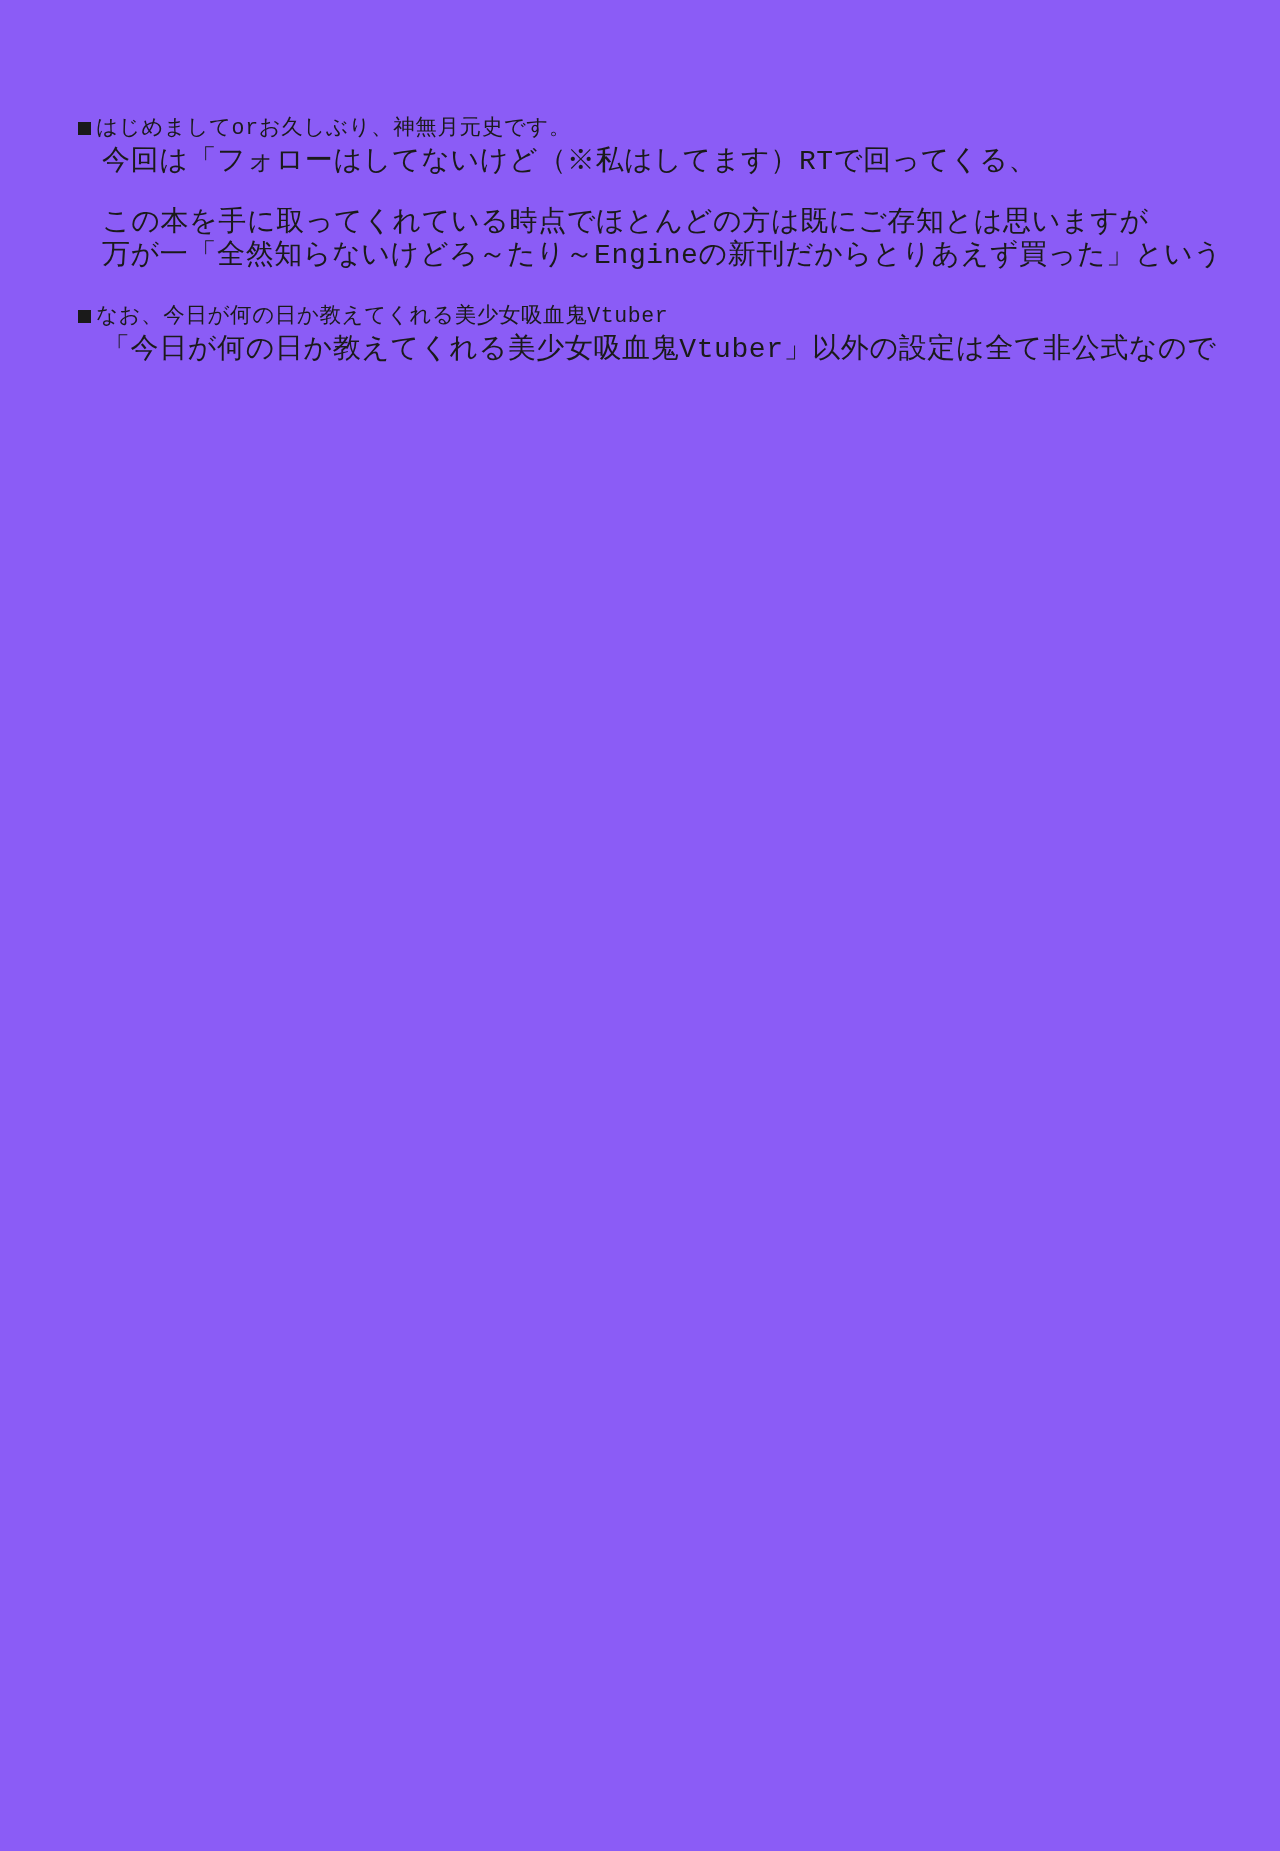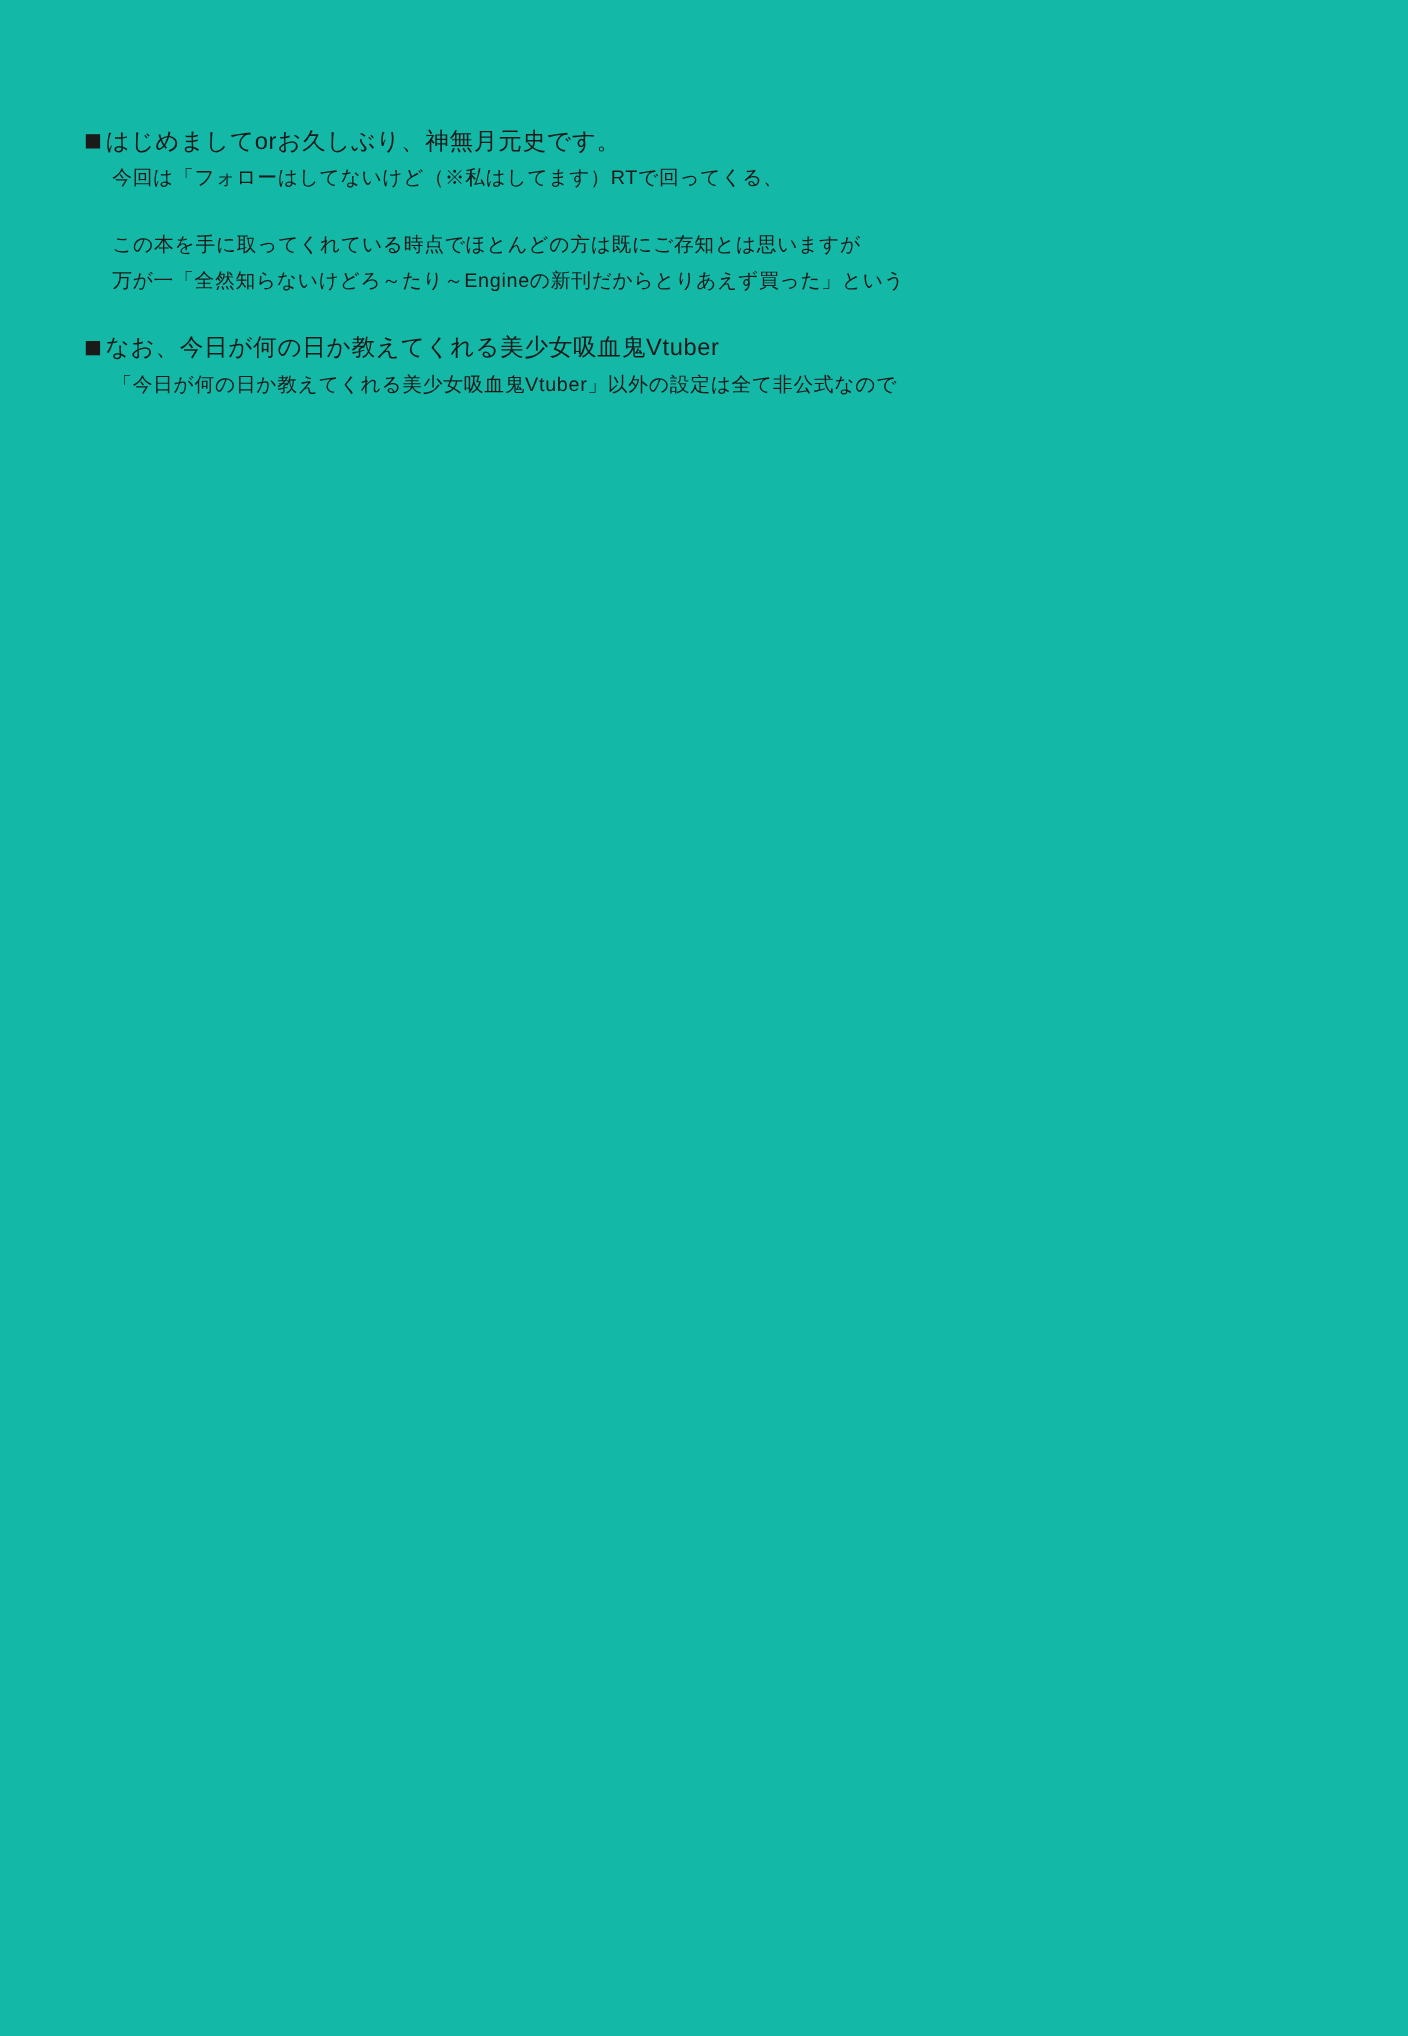--- a/index.html
+++ b/index.html
@@ -4,39 +4,39 @@
 <style>
   html, body {
     margin: 0;
     padding: 0;
     background: #ffffff;
   }
   .page {
     position: relative;
     width: 1280px;
     height: 1851px;
-    background: #14b8a6;
+    background: #8b5cf6;
     overflow: hidden;
-    font-family: Liberation Sans, sans-serif;
+    font-family: Liberation Mono, monospace;
     color: #1a1a1a;
   }
   .afterword {
     position: absolute;
     left: 78px;
     top: 112px;
     width: 1090px;
   }
   .block {
     margin-bottom: 28px;
   }
   .block:last-child {
     margin-bottom: 0;
   }
   .line {
-    font-size: 18px;
+    font-size: 28px;
     line-height: 33px;
     letter-spacing: 0.6px;
     white-space: pre;
     color: #1a1a1a;
   }
   .line.indent {
     padding-left: 24px;
   }
   .bullet-line {
     display: flex;

